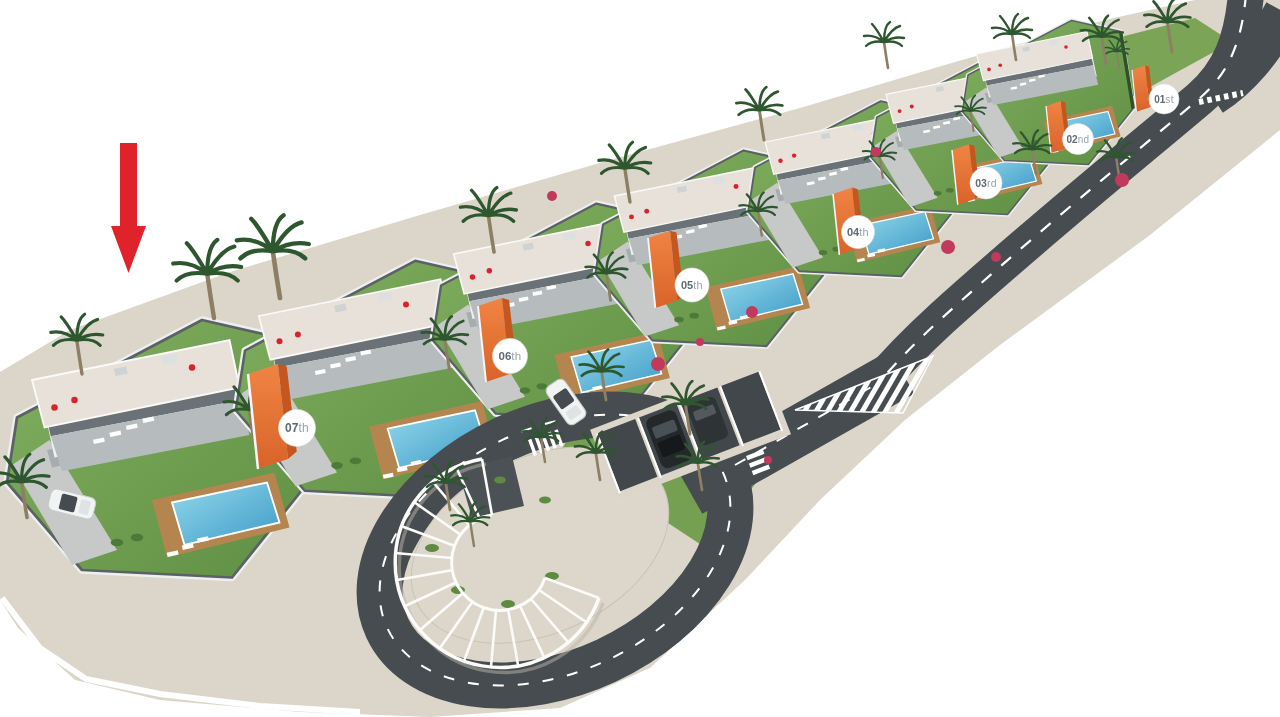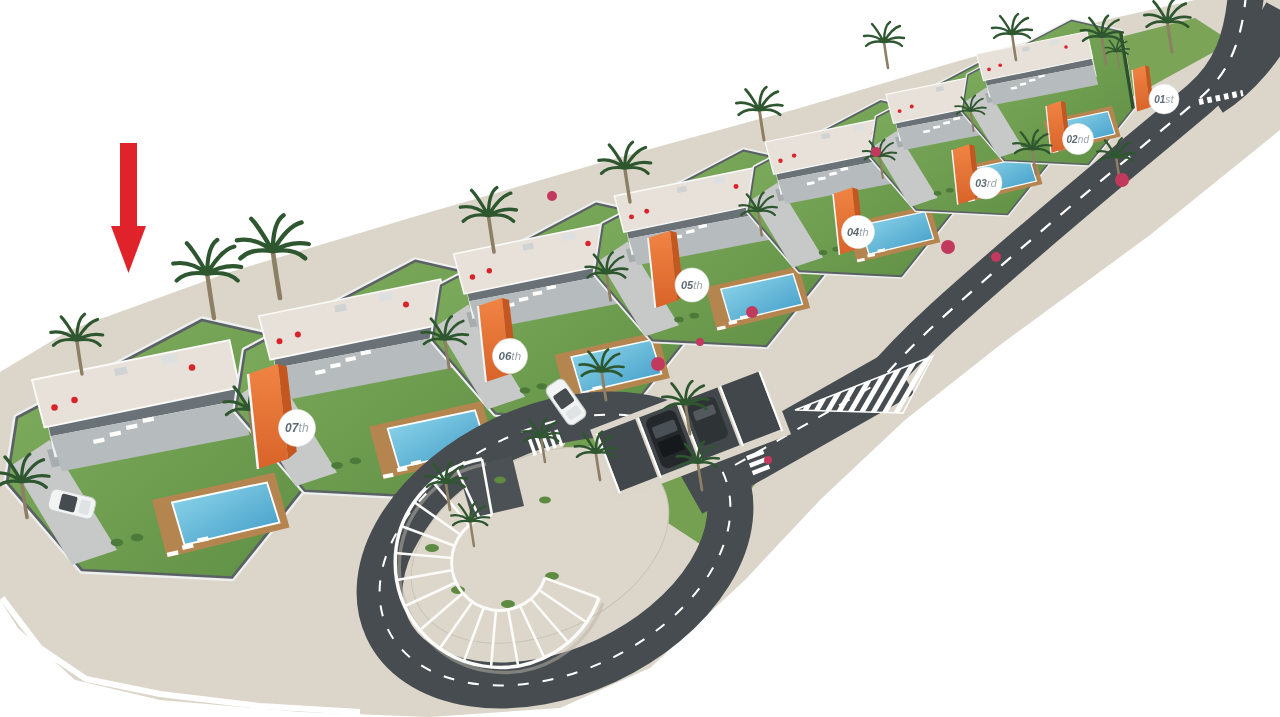--- a/index.html
+++ b/index.html
@@ -1,16 +1,16 @@
 <!DOCTYPE html>
 <html style="--c-arrow_red: #e0232b; --c-accent_orange: #e46f33; --c-accent_orange_dark: #c4561f; --c-pool_blue: #55b4d9; --c-lawn_green: #74a455; --c-palm_green: #2e5730; --c-road_asphalt: #464c50; --c-pavement_beige: #dcd6ca; --c-roof_light: #e8e1da; --c-deck_wood: #b5854f; --c-wall_dark: #5b6165; --c-structure_white: #f0f2f1; --c-badge_bg: #ffffff; --c-badge_number_text: #5d6a72; --c-badge_suffix_text: #99a3a9;"><head>
 <meta charset="utf-8">
 <style>
   html,body{margin:0;padding:0;background:#ffffff;}
-  .stage{width:1280px;height:717px;position:relative;background:#ffffff;overflow:hidden;font-style:italic;}
+  .stage{width:1280px;height:717px;position:relative;background:#ffffff;overflow:hidden;}
   svg{display:block;}
   text{font-family:"Liberation Sans",sans-serif;}
   .bnum{font-weight:bold;fill:var(--c-badge_number_text,#5d6a72);}
   .bsuf{font-weight:normal;fill:var(--c-badge_suffix_text,#99a3a9);letter-spacing:.3px;}
   .badge-circle{fill:var(--c-badge_bg,#ffffff);stroke:#e3e5e5;stroke-width:.6;}
   .lawn-wall{fill:none;stroke:#eef0ef;stroke-width:6;stroke-linejoin:round;}
   .lawn-edge{stroke:var(--c-wall_dark,#5b6165);stroke-width:2.2;stroke-linejoin:round;}
   .palm-frond{fill:none;stroke:var(--c-palm_green,#2e5730);stroke-width:2.4;stroke-linecap:round;}
   .palm-trunk{fill:none;stroke:#8d7f64;stroke-width:2.6;stroke-linecap:round;}
   .asphalt{stroke:var(--c-road_asphalt,#464c50);fill:none;}

